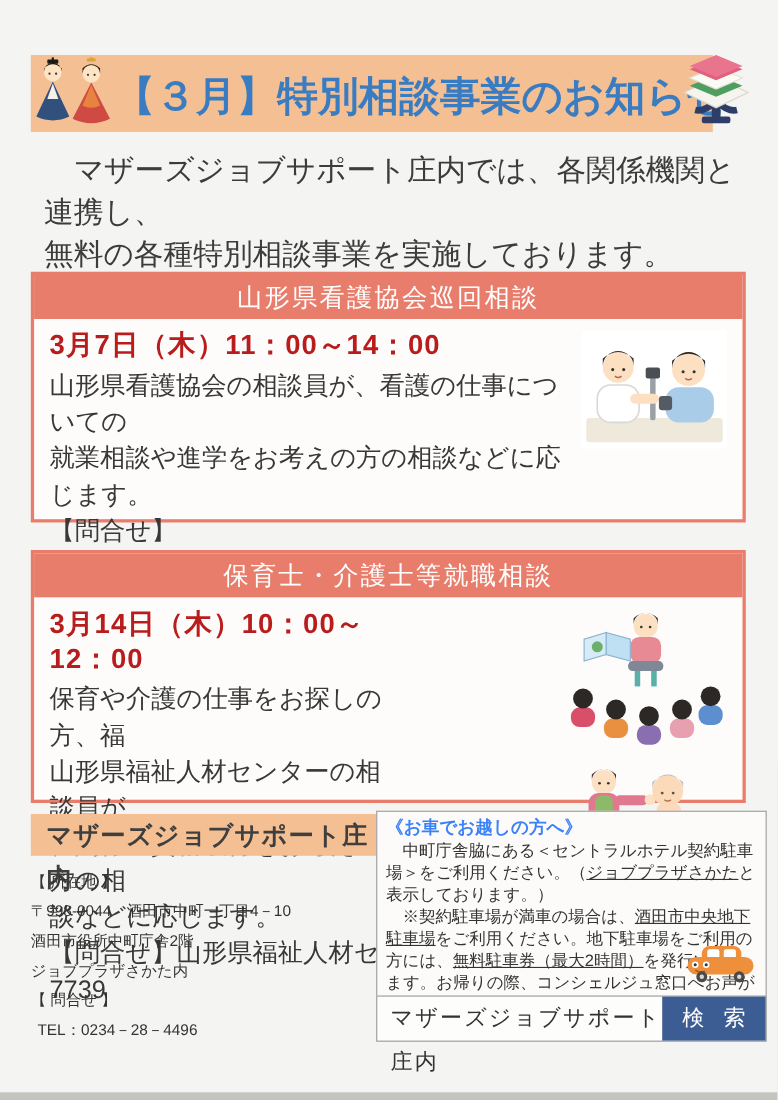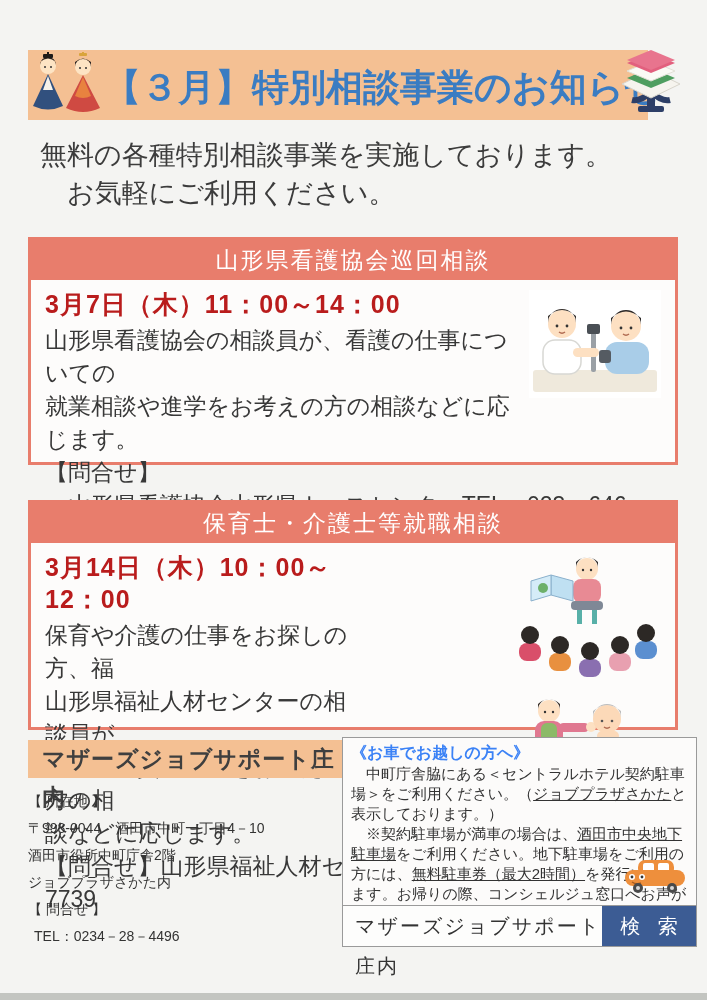--- a/index.html
+++ b/index.html
@@ -22,21 +22,21 @@
   .intro .ind { text-indent:1em; }
   
   .cbox { position:absolute; left:28px; width:650px; border:3px solid #e87d6c; background:#fdfcfb; }
   .cbox-header {
     height:40px; line-height:40px; background:#e87d6c; color:#ffffff;
     text-align:center; font-size:23px; letter-spacing:2px;
   }
   .cbox-body { padding:8px 14px 6px 14px; font-size:23px; color:#383838; }
   .cdate { font-size:25px; font-weight:bold; color:#b91c1c; line-height:32px; margin-bottom:4px; letter-spacing:1px; }
   .cline { line-height:33px; }
-  .box1 { top:237px; height:228px; }
+  .box1 { top:247px; height:228px; }
   .box2 { top:500px; height:230px; }
   .illus-nurse  { float:right; margin:2px 0 4px 8px; }
   .illus-group  { float:right; width:292px; text-align:right; margin:0 0 4px 6px; }
   .illus-group svg { vertical-align:top; }
   
   .office { position:absolute; left:28px; top:740px; width:316px; }
   .office-header { background:#f4c093; height:38px; line-height:38px; font-size:23px; font-weight:bold; color:#3f3f3f; padding-left:14px; letter-spacing:1px; }
   .office-body { padding-top:10px; font-size:14px; line-height:27px; color:#333333; }
   .office-body .tel-line { padding-left:6px; }
   
@@ -99,20 +99,21 @@
       <polygon points="35,22 64,36 35,50 6,36" fill="#f6f4ee" stroke="#d8d5cc" stroke-width="1"></polygon>
 
       <polygon points="35,20 59,30 35,40 11,30" fill="#4f9e60"></polygon>
       <polygon points="35,13 59,23 35,33 11,23" fill="#fbfbf6" stroke="#e2e0d6" stroke-width="1"></polygon>
       <polygon points="35,5 59,15 35,25 11,15" fill="#e2607e"></polygon>
       <polygon points="35,2 59,12 35,22 11,12" fill="#e8748e"></polygon>
     </svg>
   </div>
 
   <div class="intro">
+    <div class="ind">マザーズジョブサポート庄内では、各関係機関と連携し、</div>
     <div>無料の各種特別相談事業を実施しております。</div>
     <div class="ind">お気軽にご利用ください。</div>
   </div>
 
   <div class="cbox box1">
     <div class="cbox-header">山形県看護協会巡回相談</div>
     <div class="cbox-body">
       <svg class="illus-nurse" width="132" height="108" viewBox="0 0 132 108">
         <rect x="0" y="0" width="132" height="108" fill="#ffffff"></rect>
 

